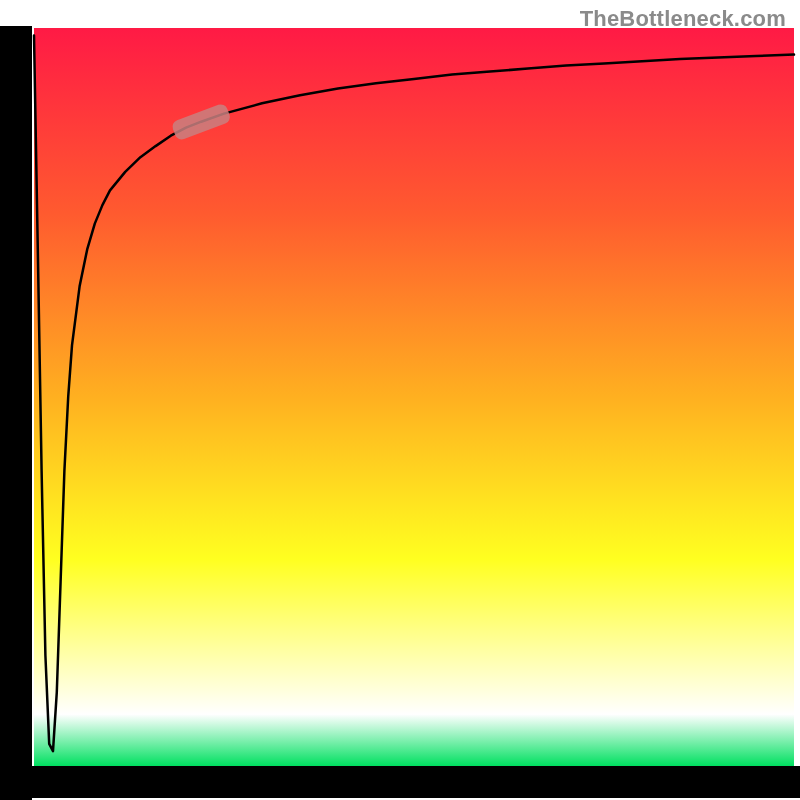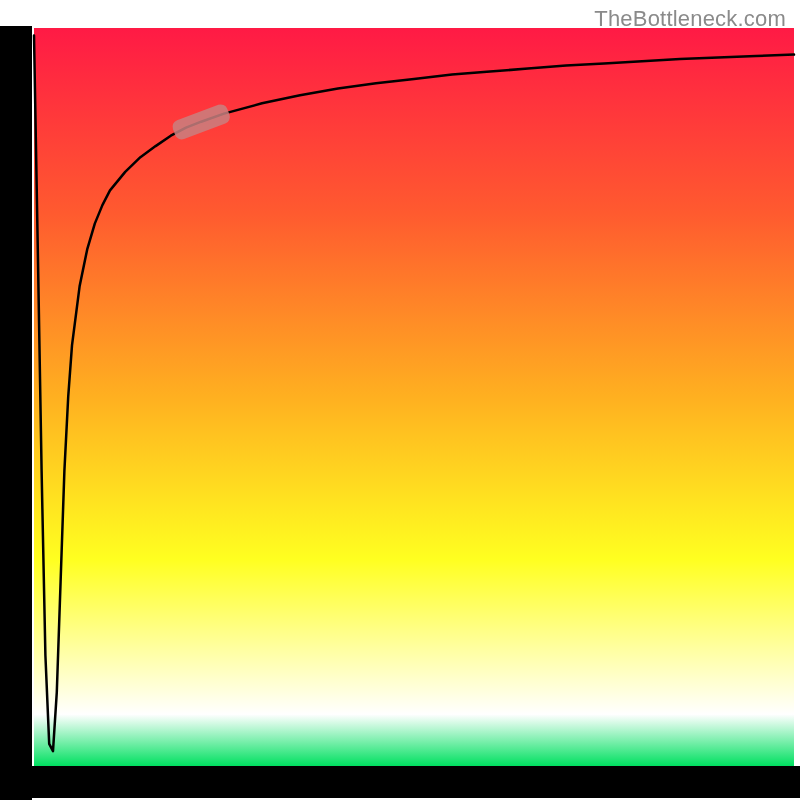--- a/index.html
+++ b/index.html
@@ -14,21 +14,21 @@
     position: relative;
     width: 800px;
     height: 800px;
   }
   .watermark {
     position: absolute;
     top: 6px;
     right: 14px;
     color: #8a8a8a;
     font-size: 22px;
-    font-weight: 400;
+    font-weight: 700;
     letter-spacing: 0.2px;
     user-select: none;
   }
   svg {
     display: block;
   }
 </style>
 </head>
 <body>
 

